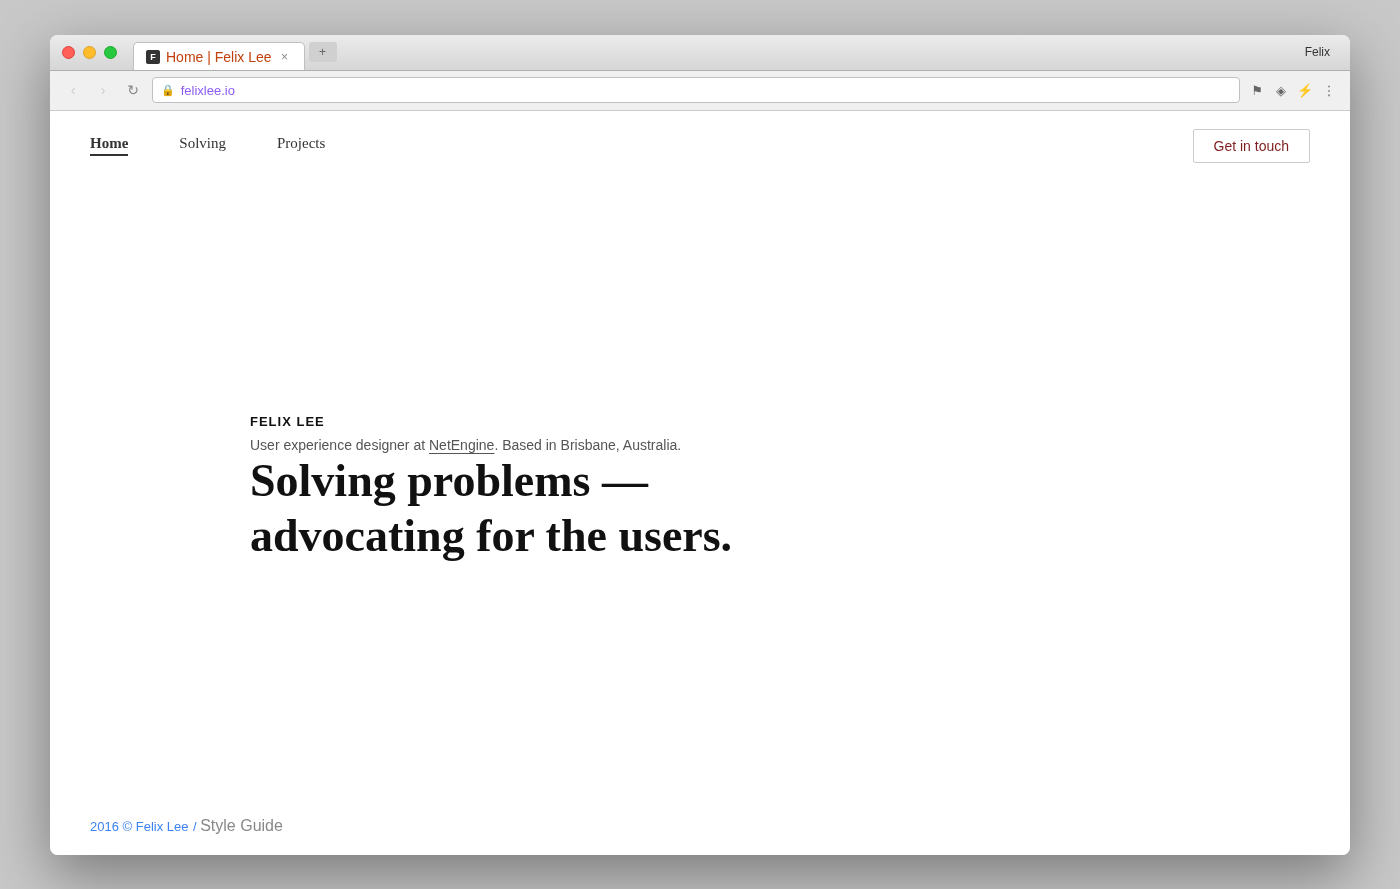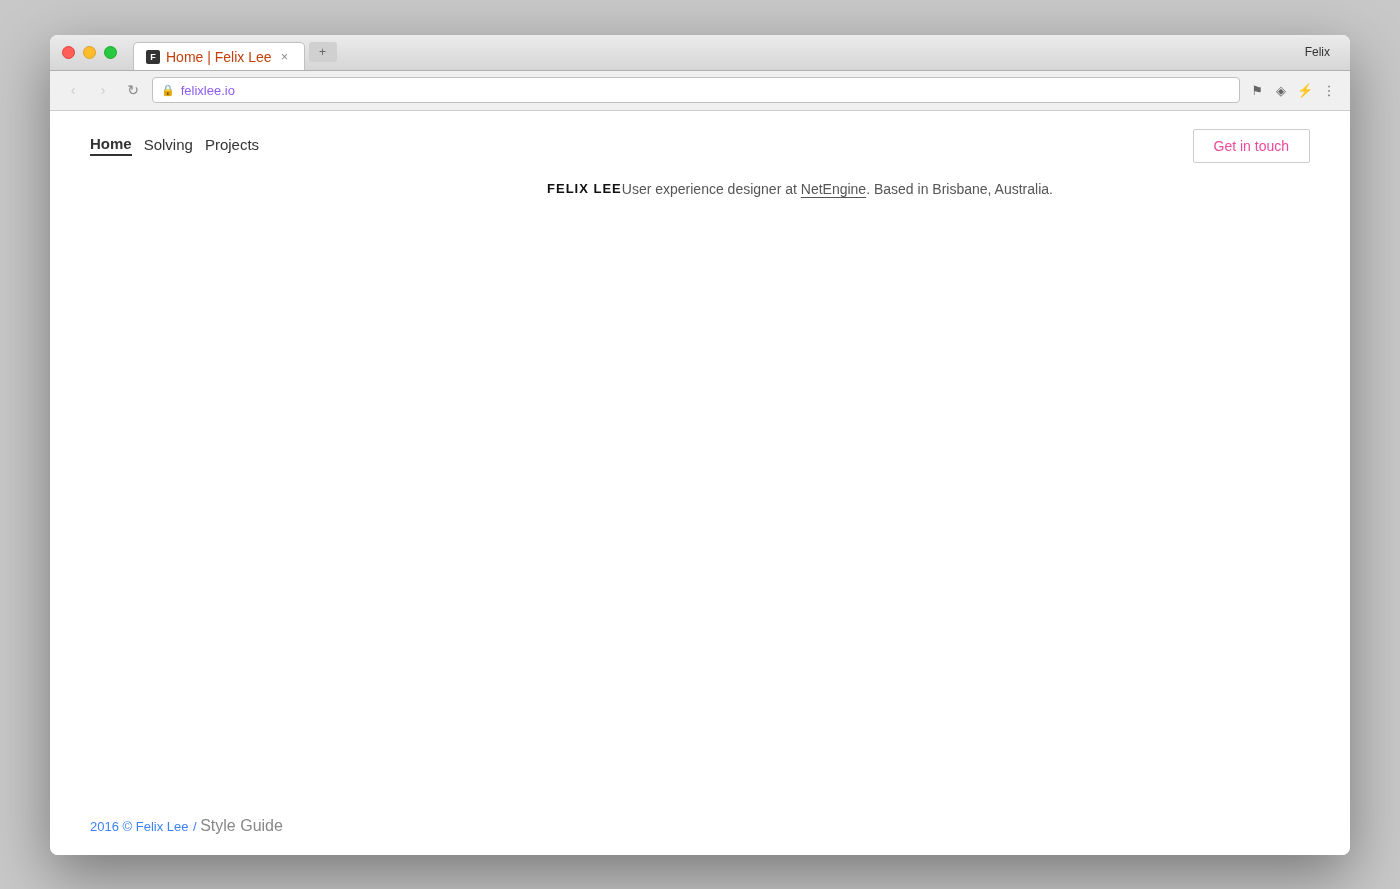--- a/index.html
+++ b/index.html
@@ -212,69 +212,68 @@
       display: flex;
       align-items: center;
       justify-content: space-between;
       padding: 0 40px;
       height: 70px;
       flex-shrink: 0;
     }
 
     .nav-links {
       display: flex;
-      gap: 12px;
-      align-items: center;
+      gap: 51px;
+      font-family: Liberation Serif, serif;
     }
 
     .nav-link {
       font-size: 15px;
       color: #333;
       text-decoration: none;
       cursor: pointer;
       padding-bottom: 2px;
     }
 
     .nav-link.active {
       font-weight: 600;
       border-bottom: 2px solid #333;
     }
 
     .get-in-touch-btn {
       border: 1px solid #ccc;
       background: #fff;
       padding: 8px 20px;
       font-size: 14px;
-      color: #ec4899;
+      color: #7f1d1d;
       cursor: pointer;
       border-radius: 2px;
       font-family: inherit;
     }
 
     
     .site-main {
       flex: 1;
       display: flex;
-      flex-direction: row;
+      flex-direction: column;
       justify-content: center;
       padding: 0 0 0 200px;
     }
 
     .hero-name {
       font-size: 13px;
       font-weight: 700;
       letter-spacing: 1px;
       color: #111;
       margin-bottom: 8px;
     }
 
     .hero-subtitle {
       font-size: 14px;
       color: #555;
-      text-align: center;
     }
 
     .hero-subtitle a {
       color: #555;
       text-decoration: underline;
       text-underline-offset: 3px;
     }
 
     .hero-headline {
       font-size: 46px;
@@ -355,20 +354,24 @@
         <a class="nav-link">Projects</a>
       </div>
       <button class="get-in-touch-btn">Get in touch</button>
     </nav>
 
     <main class="site-main">
       <div class="hero-name">FELIX LEE</div>
       <div class="hero-subtitle">
         <span>User experience designer at </span><a>NetEngine</a><span>. Based in Brisbane, Australia.</span>
       </div>
+      <div class="hero-headline">
+        <span>Solving problems —</span><br>
+        <span>advocating for the users.</span>
+      </div>
     </main>
 
     <footer class="site-footer">
       <span class="footer-text">2016 © Felix Lee</span>
       <span class="footer-text"> / </span>
       <a class="footer-link">Style Guide</a>
     </footer>
 
   </div>
 </div>

